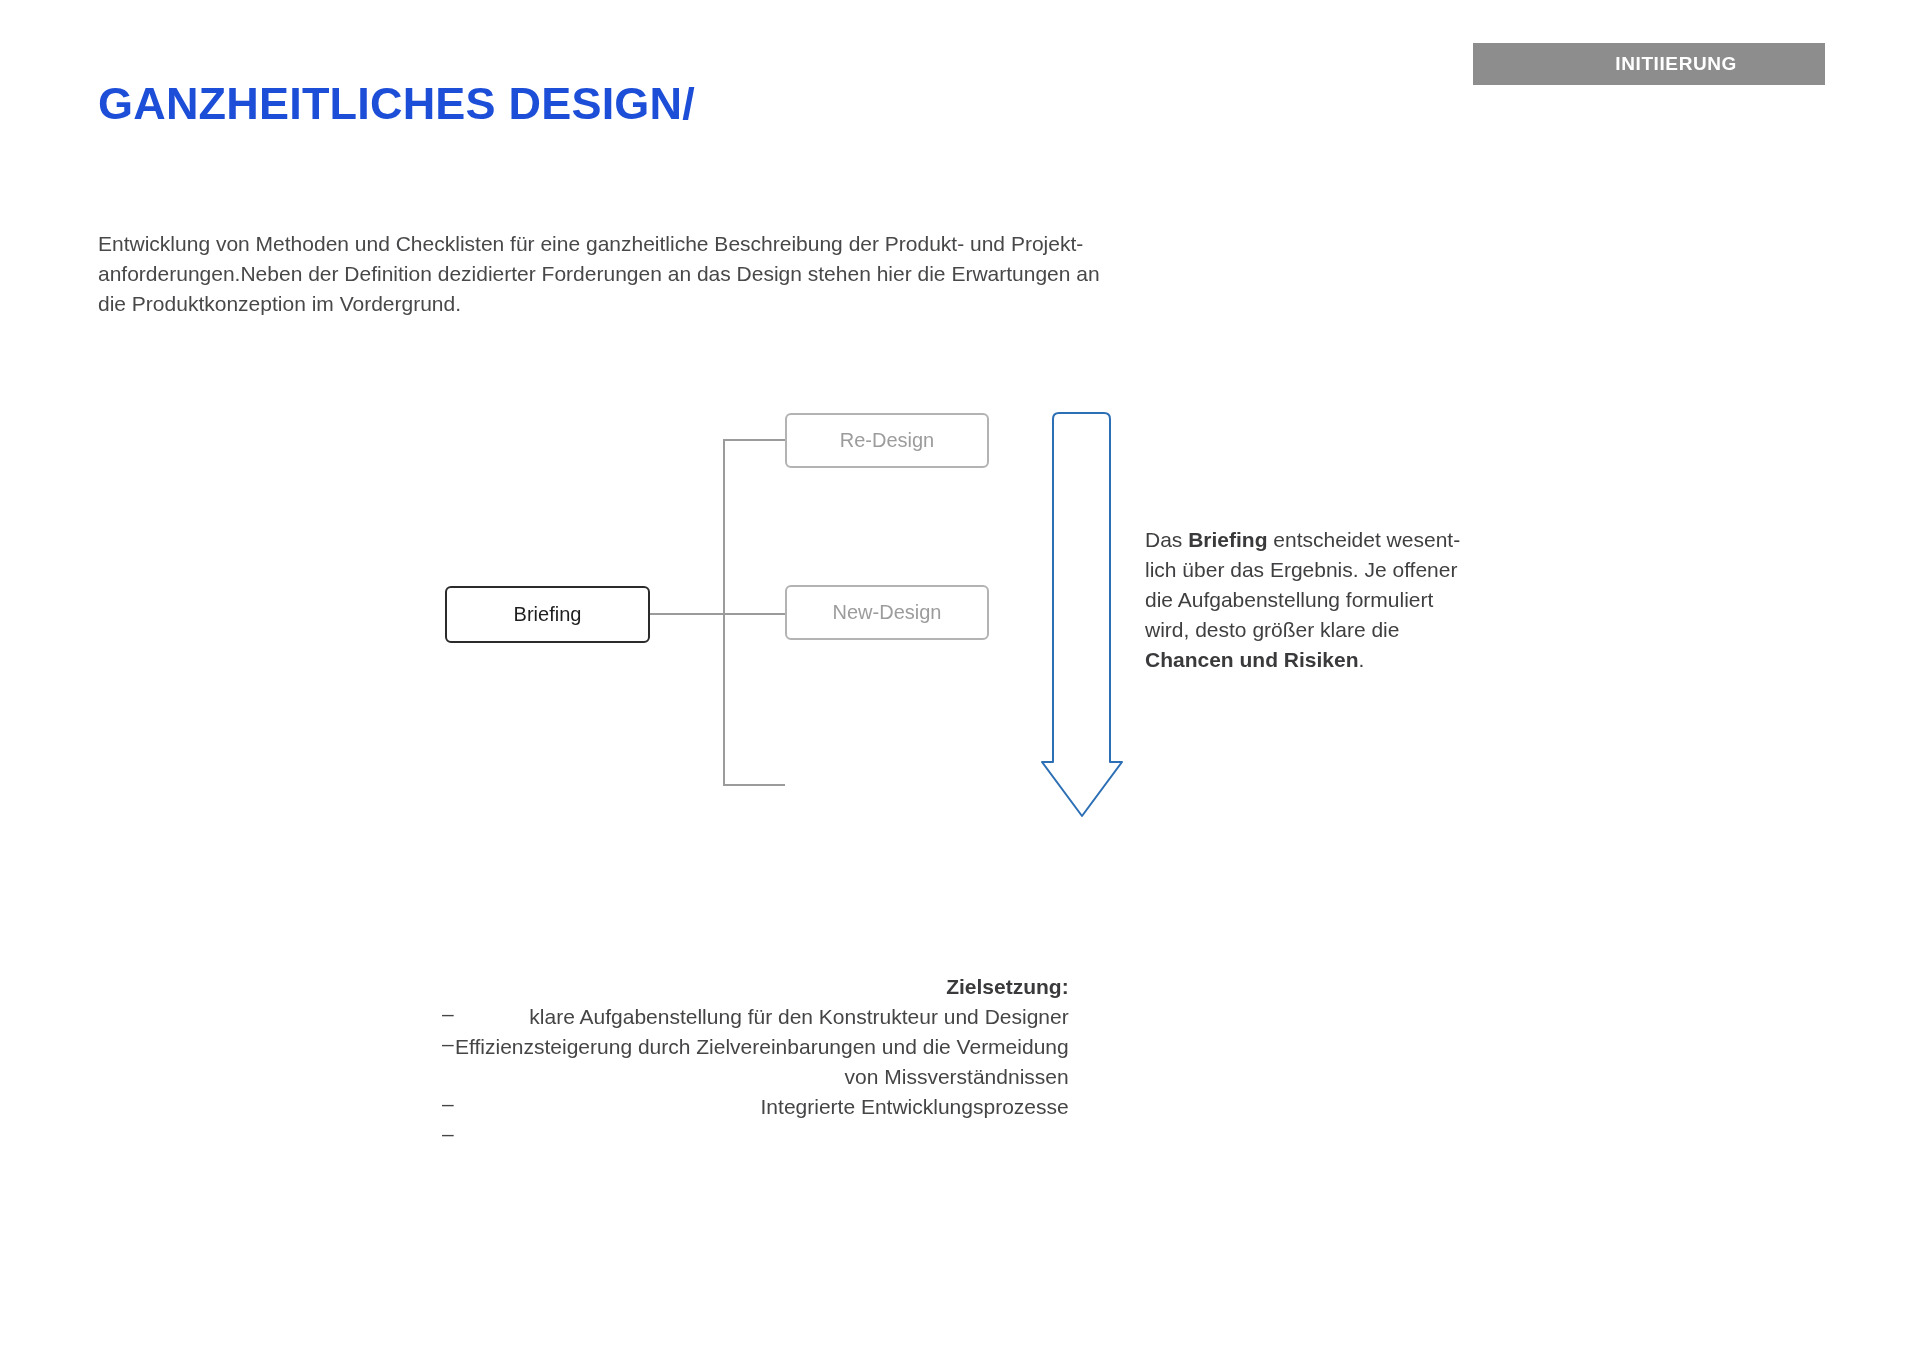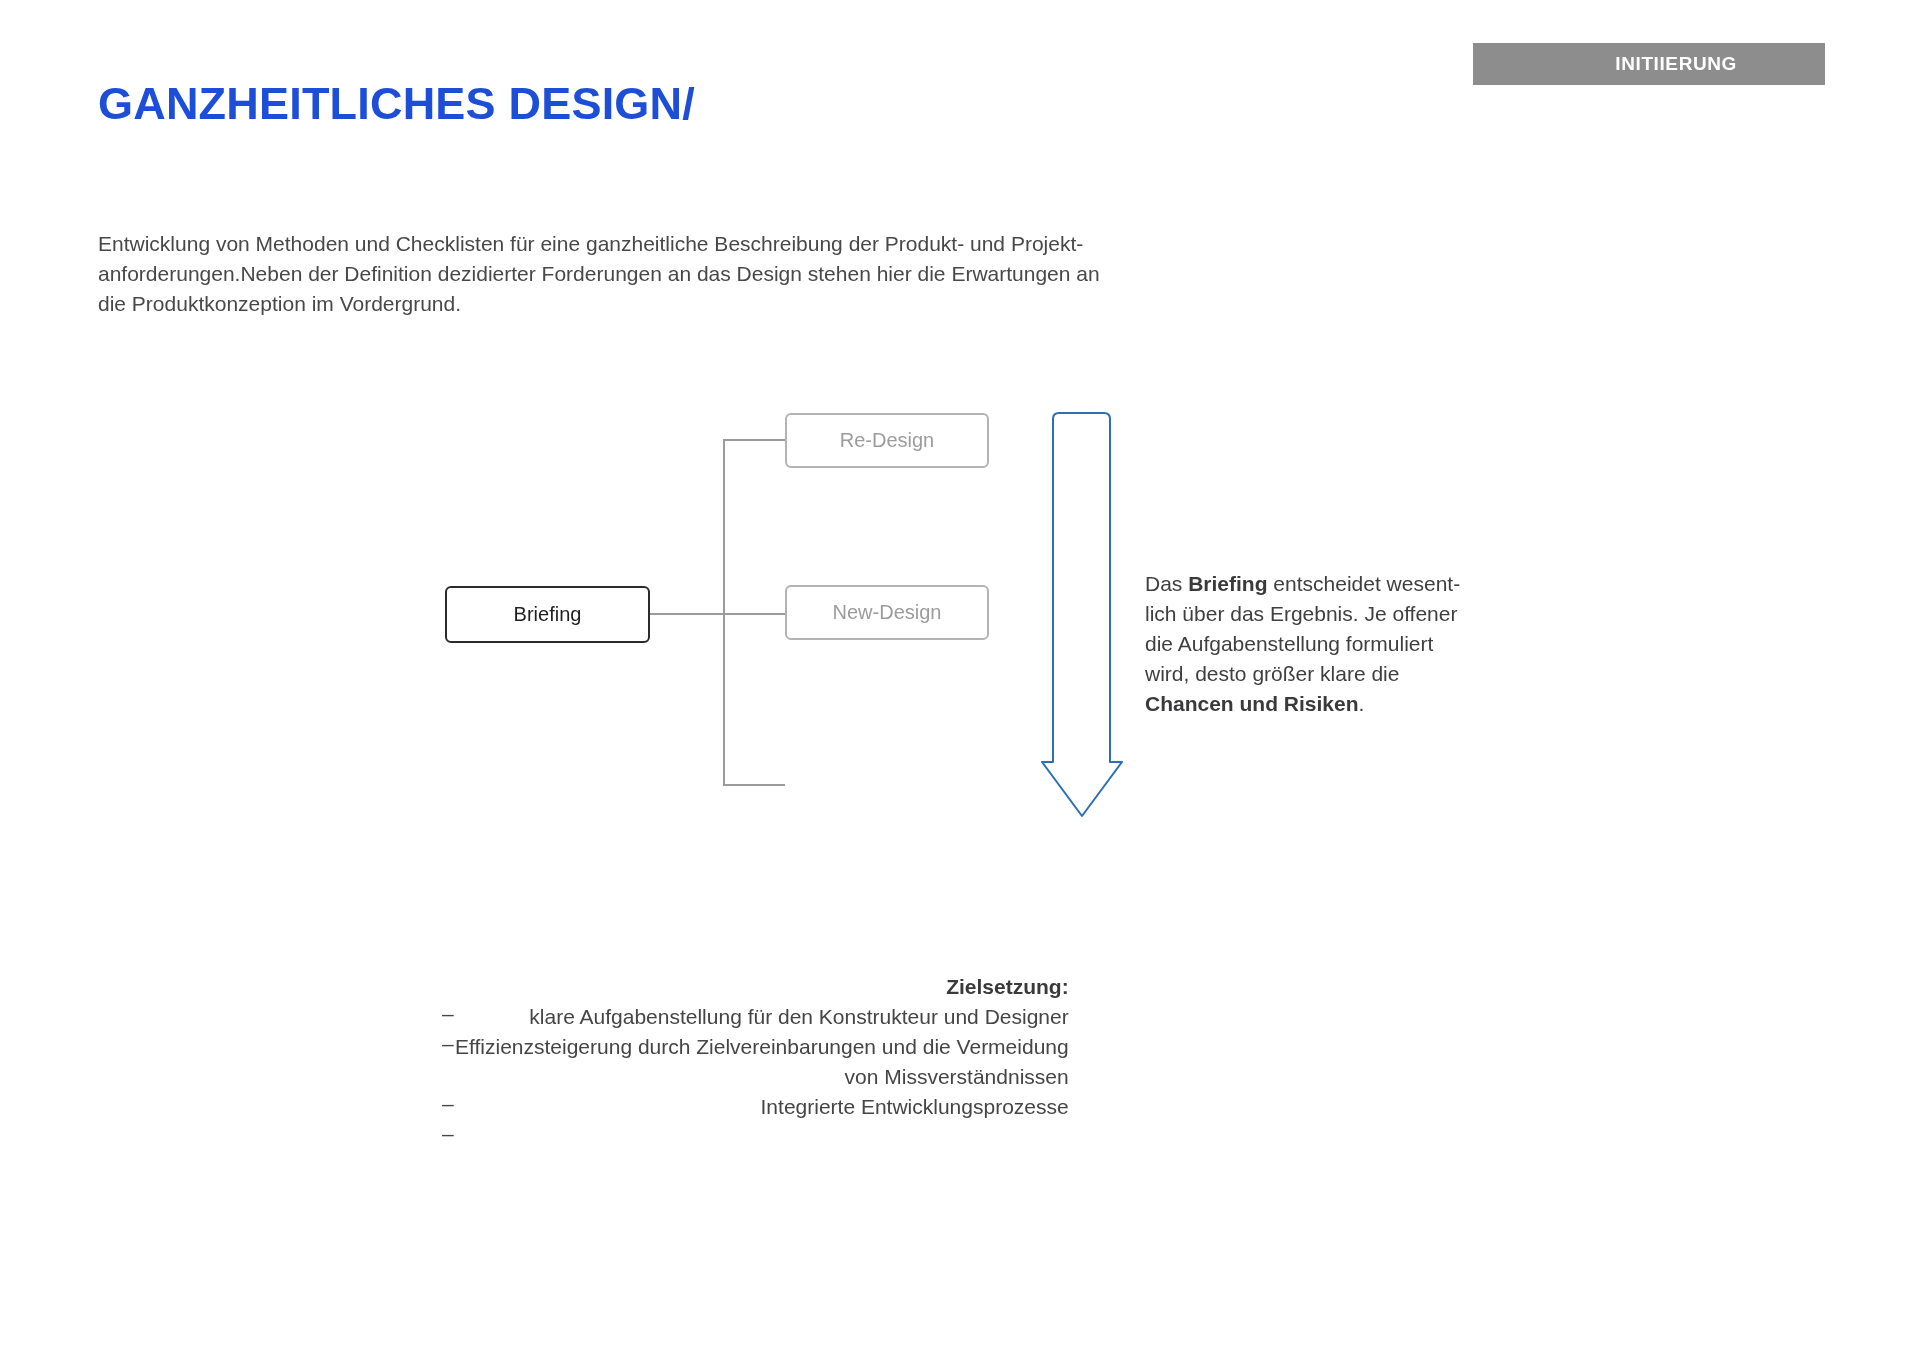--- a/index.html
+++ b/index.html
@@ -84,21 +84,20 @@
   .arrow-svg path { fill: #ffffff; stroke: #2c6fb4; stroke-width: 2; stroke-linejoin: round; }
 
   
   .note {
     position: absolute;
     left: 1145px; top: 525px;
     font-size: 21px;
     line-height: 30px;
     color: #3f3f41;
     white-space: nowrap;
-    margin-top: 44px;
   }
   .note b, .goals b { font-weight: bold; color: #3a3a3c; }
 
   
   .goals {
     position: absolute;
     left: 442px; top: 972px;
     font-size: 21px;
     line-height: 30px;
     color: #454547;

